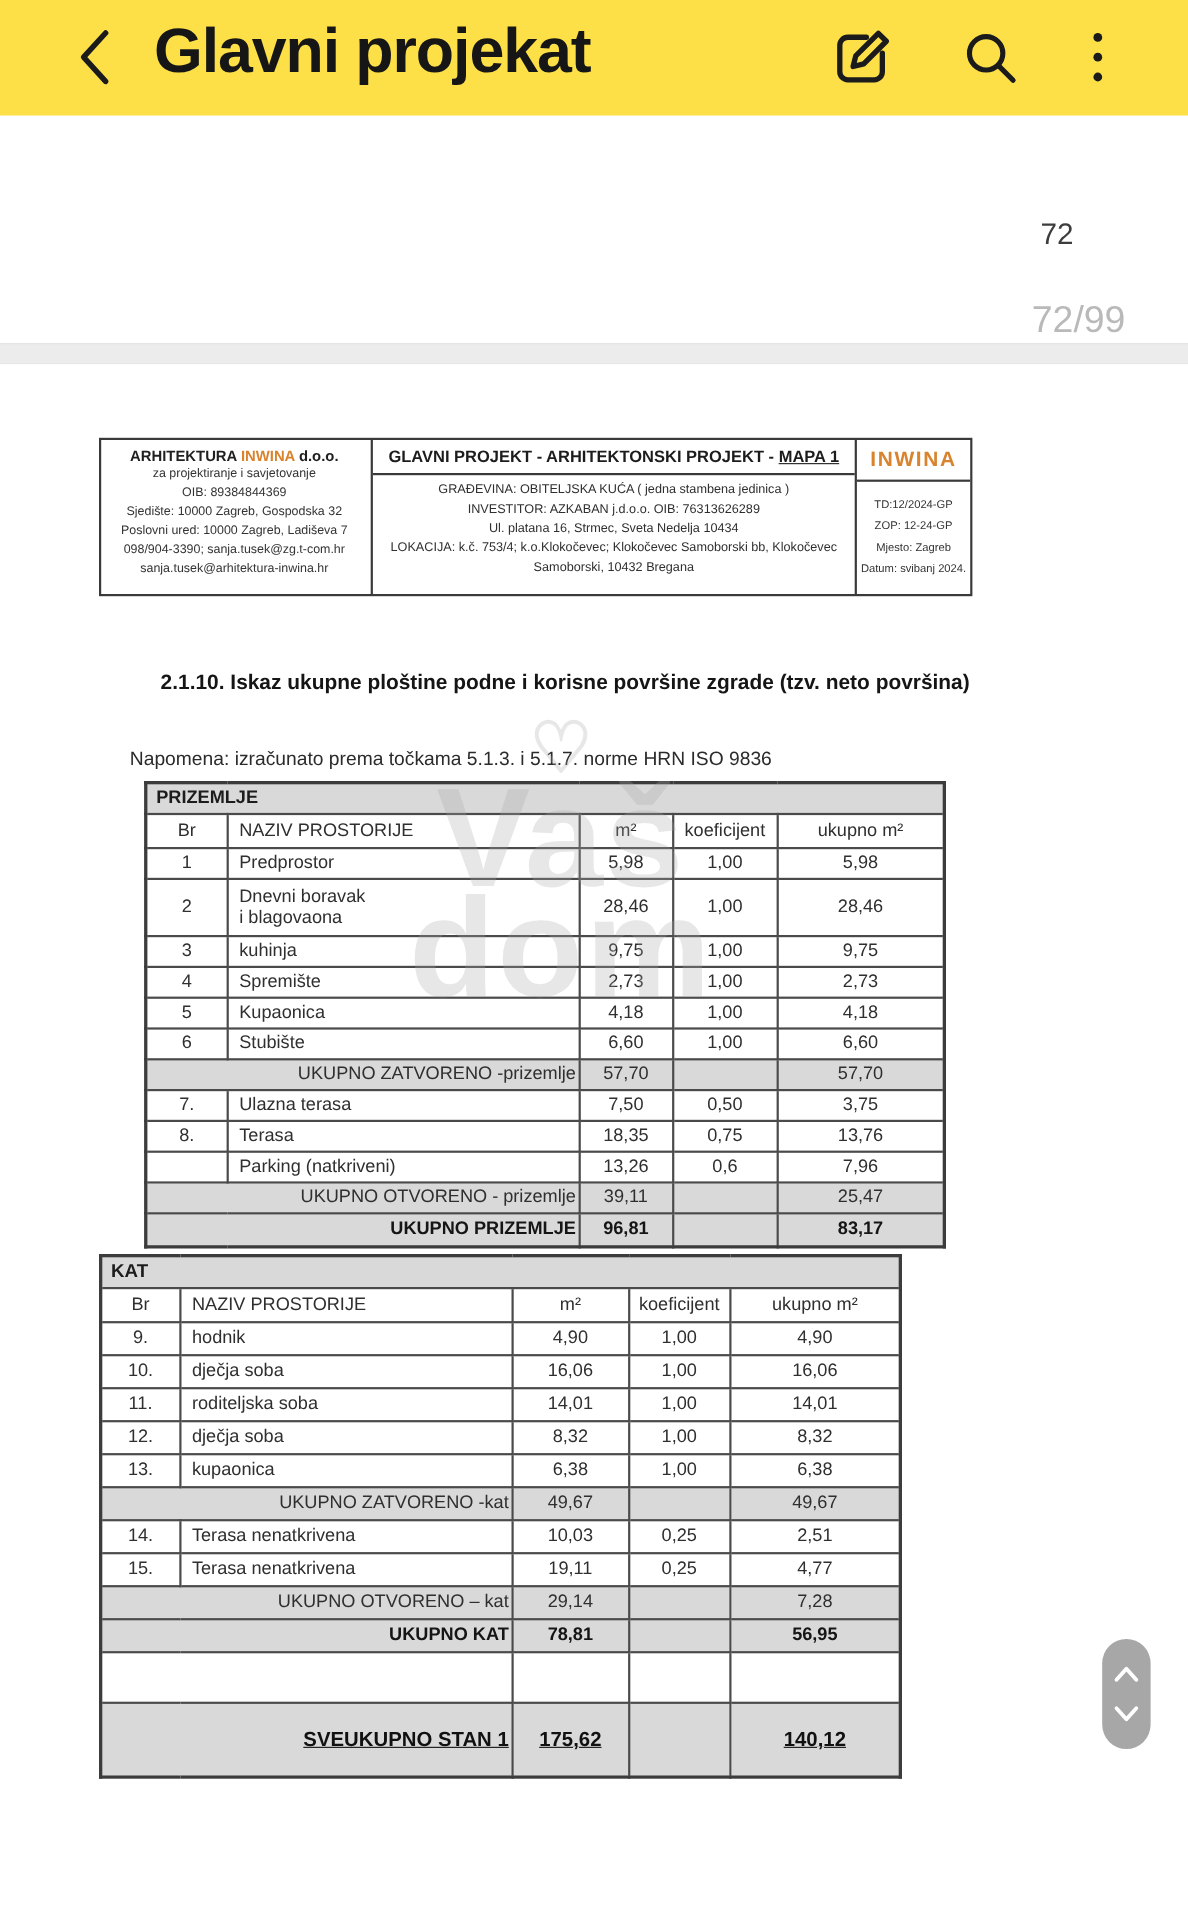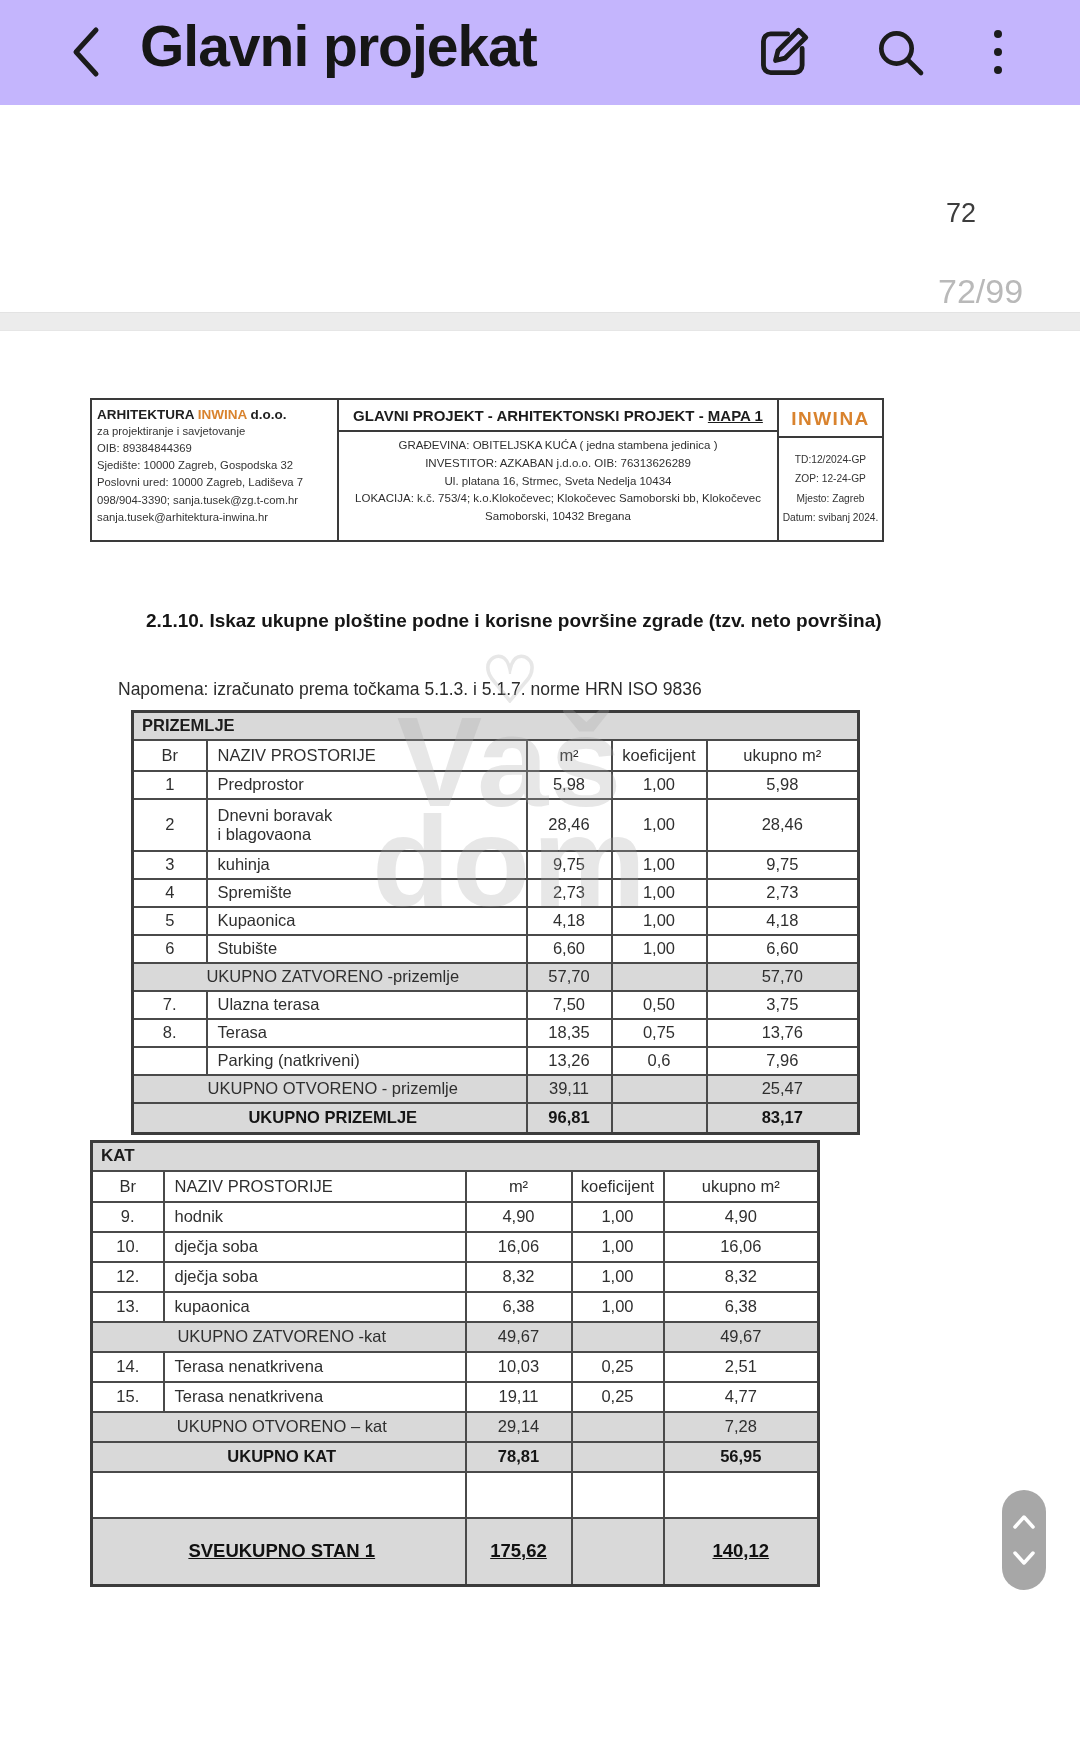--- a/index.html
+++ b/index.html
@@ -1,56 +1,56 @@
 <!DOCTYPE html>
 <html><head>
 <meta charset="utf-8">
 <style>
   html,body{margin:0;padding:0;background:#ffffff;}
   body{width:1080px;height:1753px;position:relative;font-family:"Liberation Sans",sans-serif;color:#2e2e2e;overflow:hidden;}
 
   
-  .appbar{position:absolute;top:0;left:0;width:1080px;height:105px;background:#c4b5fd;}
+  .appbar{position:absolute;top:0;left:0;width:1080px;height:105px;background:#fde047;}
   .back-btn{position:absolute;left:62px;top:22px;width:52px;height:60px;cursor:pointer;}
   .app-title{position:absolute;left:140px;top:-6px;height:105px;line-height:105px;
              font-size:57px;font-weight:800;letter-spacing:-1px;color:#161616;white-space:nowrap;}
   .icon-btn{position:absolute;top:18px;width:64px;height:68px;cursor:pointer;display:flex;align-items:center;justify-content:center;}
   .edit-btn{left:752px;}
   .search-btn{left:868px;}
   .menu-btn{left:975px;width:46px;}
 
   
   .doc-pagenum{position:absolute;left:946px;top:198px;font-size:27px;color:#3d3d3d;}
   .page-indicator{position:absolute;left:938px;top:272px;font-size:34px;color:#b9b9b9;}
   .page-gap{position:absolute;left:0;top:312px;width:1080px;height:17px;background:#ececec;border-top:1px solid #e3e3e3;border-bottom:1px solid #e6e6e6;}
 
   
   .letterhead{position:absolute;left:90px;top:398px;width:790px;border:2px solid #3a3a3a;display:flex;background:#fff;}
-  .lh-left{width:247px;border-right:2px solid #3a3a3a;padding:7px 8px 6px 5px;text-align:left;box-sizing:border-box;}
+  .lh-left{width:247px;border-right:2px solid #3a3a3a;padding:7px 8px 6px 5px;text-align:center;box-sizing:border-box;}
   .lh-company{font-size:13.5px;font-weight:bold;color:#1f1f1f;margin-bottom:1px;white-space:nowrap;}
   .brand-orange{color:#d9832e;}
   .lh-line{font-size:11.3px;color:#333;line-height:1.52;white-space:nowrap;}
   .lh-mid{flex:1;border-right:2px solid #3a3a3a;text-align:center;box-sizing:border-box;}
   .lh-mid-title{font-size:15px;font-weight:bold;color:#1c1c1c;padding:7px 4px 6px;border-bottom:2px solid #3a3a3a;white-space:nowrap;}
   .lh-mid-body{padding:5px 12px 14px;font-size:11.5px;color:#2f2f2f;line-height:1.55;}
   .lh-right{width:103px;box-sizing:border-box;text-align:center;}
   .lh-logo{font-size:19px;font-weight:800;color:#d9832e;letter-spacing:1.5px;padding:8px 0 6px;border-bottom:2px solid #3a3a3a;}
   .lh-meta{font-size:10.2px;color:#333;line-height:1.9;padding-top:12px;}
   .u{text-decoration:underline;}
 
   
   .section-title{position:absolute;left:146px;top:610px;font-size:19px;font-weight:bold;color:#151515;white-space:nowrap;}
   .section-note{position:absolute;left:118px;top:679px;font-size:17.5px;color:#2b2b2b;white-space:nowrap;}
 
   
   table.areas{border-collapse:collapse;table-layout:fixed;background:#fff;border:3px solid #3c3c3c;}
   table.areas td{border:2px solid #4a4a4a;font-size:16.5px;color:#2f2f2f;text-align:center;
                  padding:0 2px;overflow:hidden;white-space:nowrap;box-sizing:border-box;}
   table.areas td.name{text-align:left;padding-left:10px;}
-  table.areas td.lbl{text-align:center;padding-left:8px;}
+  table.areas td.lbl{text-align:right;padding-left:8px;}
   tr.title-row td{background:#d9d9d9;text-align:left;padding-left:8px;font-weight:bold;font-size:16.5px;color:#1c1c1c;}
   tr.sum-row td{background:#d9d9d9;}
   tr.bold-row td{font-weight:bold;color:#151515;}
   .t-ground{position:absolute;left:131px;top:710px;width:726px;border-radius:20px;}
   .t-floor{position:absolute;left:90px;top:1140px;width:727px;}
   .t-floor td{font-size:17px;}
   .t-floor tr.title-row td{font-size:17px;}
   tr.grand-row td{background:#d9d9d9;font-weight:bold;font-size:18.5px;color:#111;}
   tr.grand-row td .u{text-decoration:underline;}
 
@@ -287,20 +287,27 @@
         <td>4,90</td>
   </tr>
   <tr style="height:30px">
     <td>10.</td>
         <td class="name">dječja soba</td>
     <td>16,06</td>
         <td>1,00</td>
         <td>16,06</td>
   </tr>
   <tr style="height:30px">
+    <td>11.</td>
+        <td class="name">roditeljska soba</td>
+    <td>14,01</td>
+        <td>1,00</td>
+        <td>14,01</td>
+  </tr>
+  <tr style="height:30px">
     <td>12.</td>
         <td class="name">dječja soba</td>
     <td>8,32</td>
         <td>1,00</td>
         <td>8,32</td>
   </tr>
   <tr style="height:30px">
     <td>13.</td>
         <td class="name">kupaonica</td>
     <td>6,38</td>

